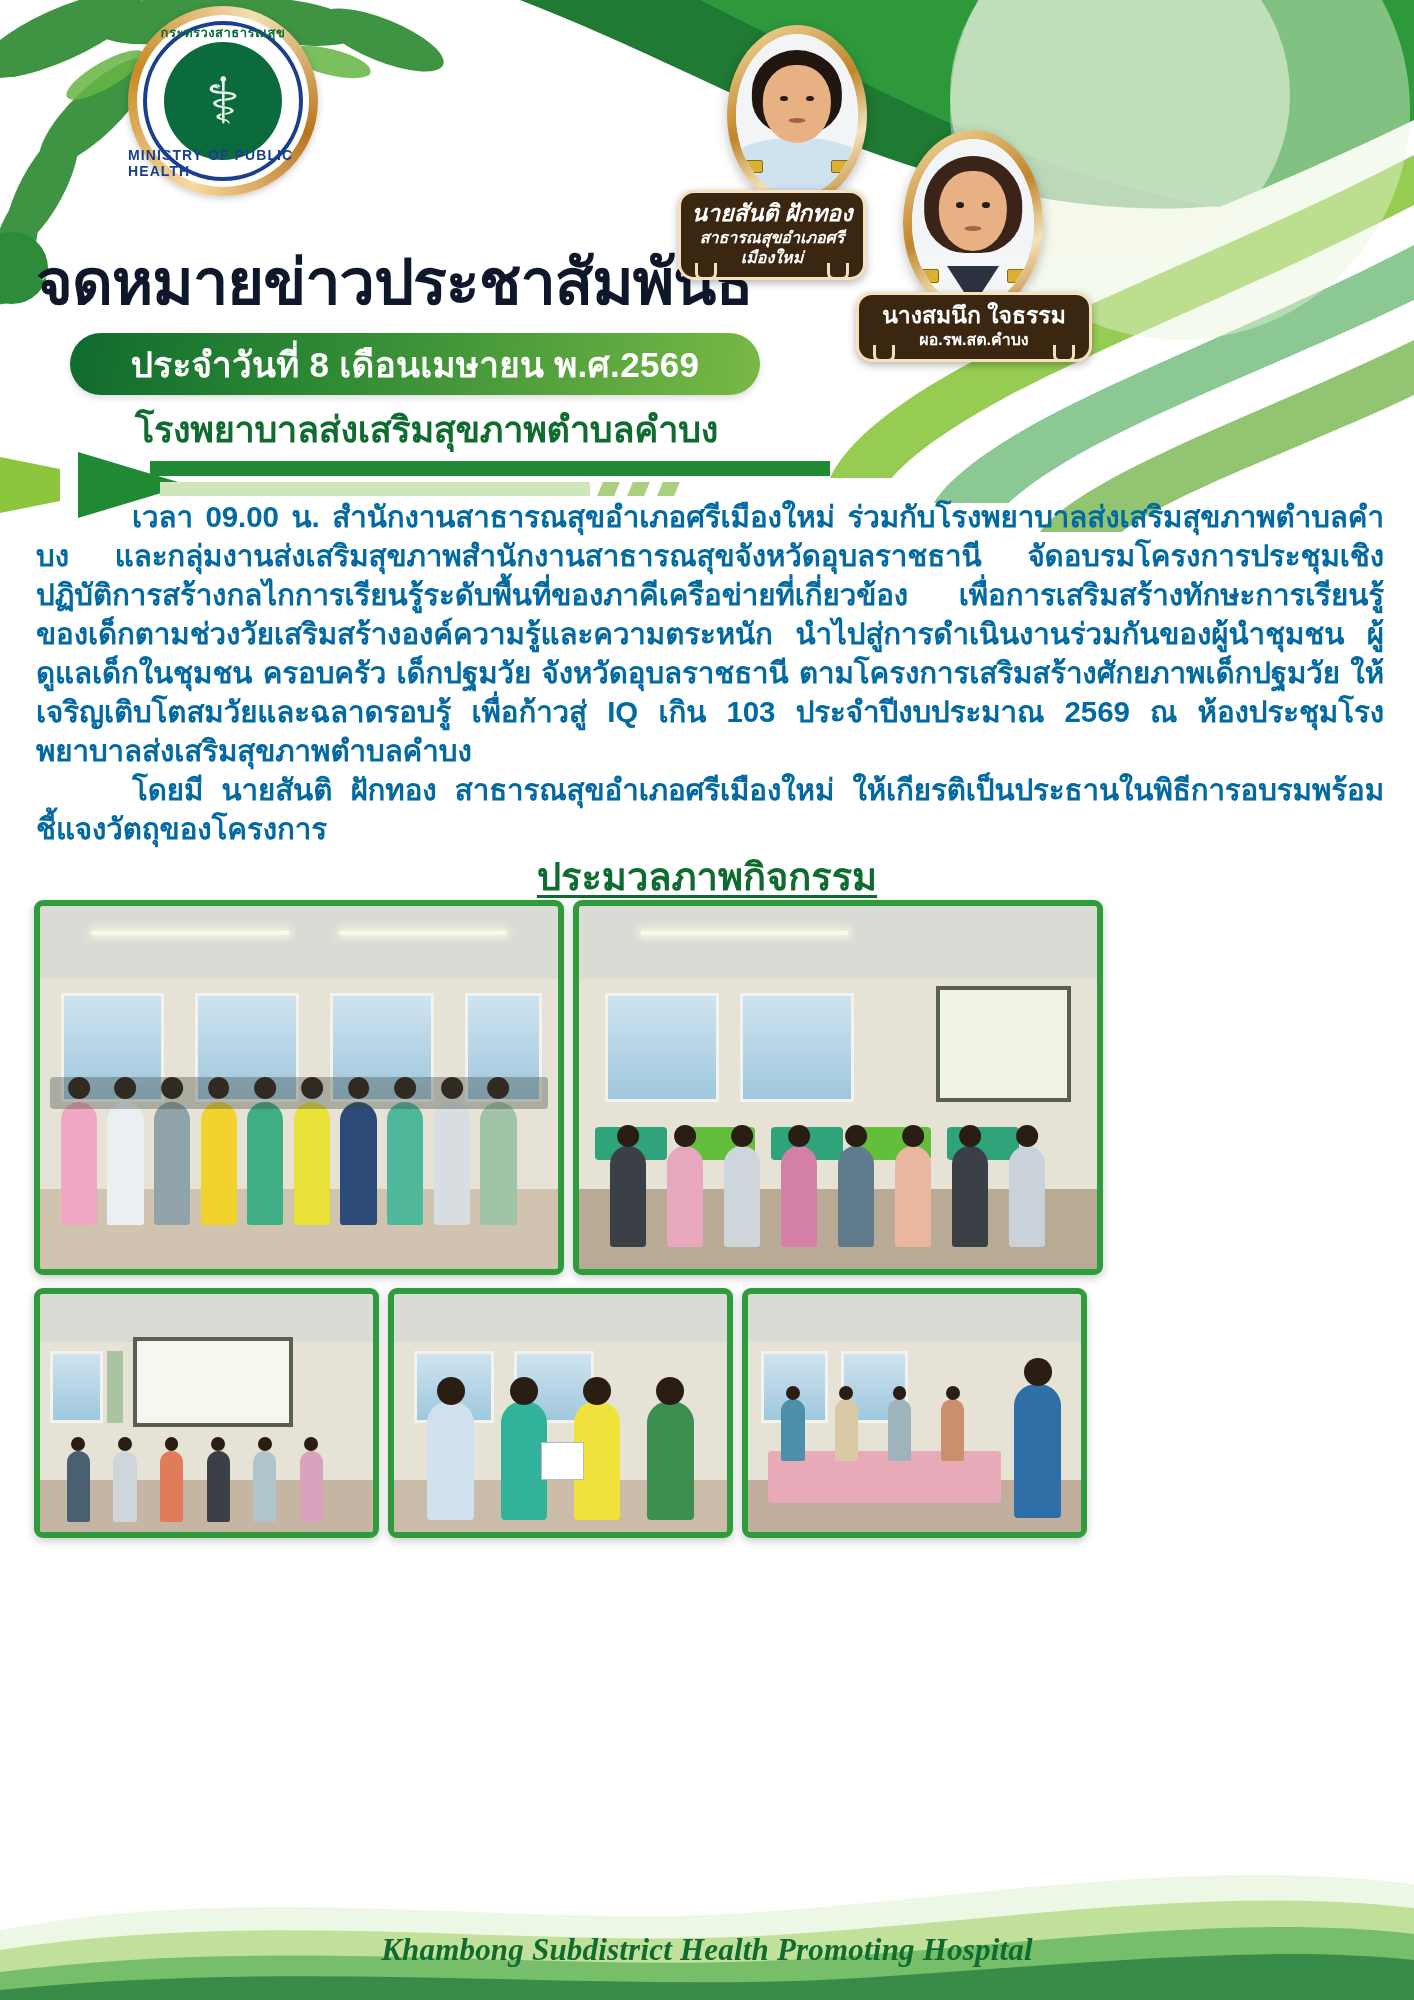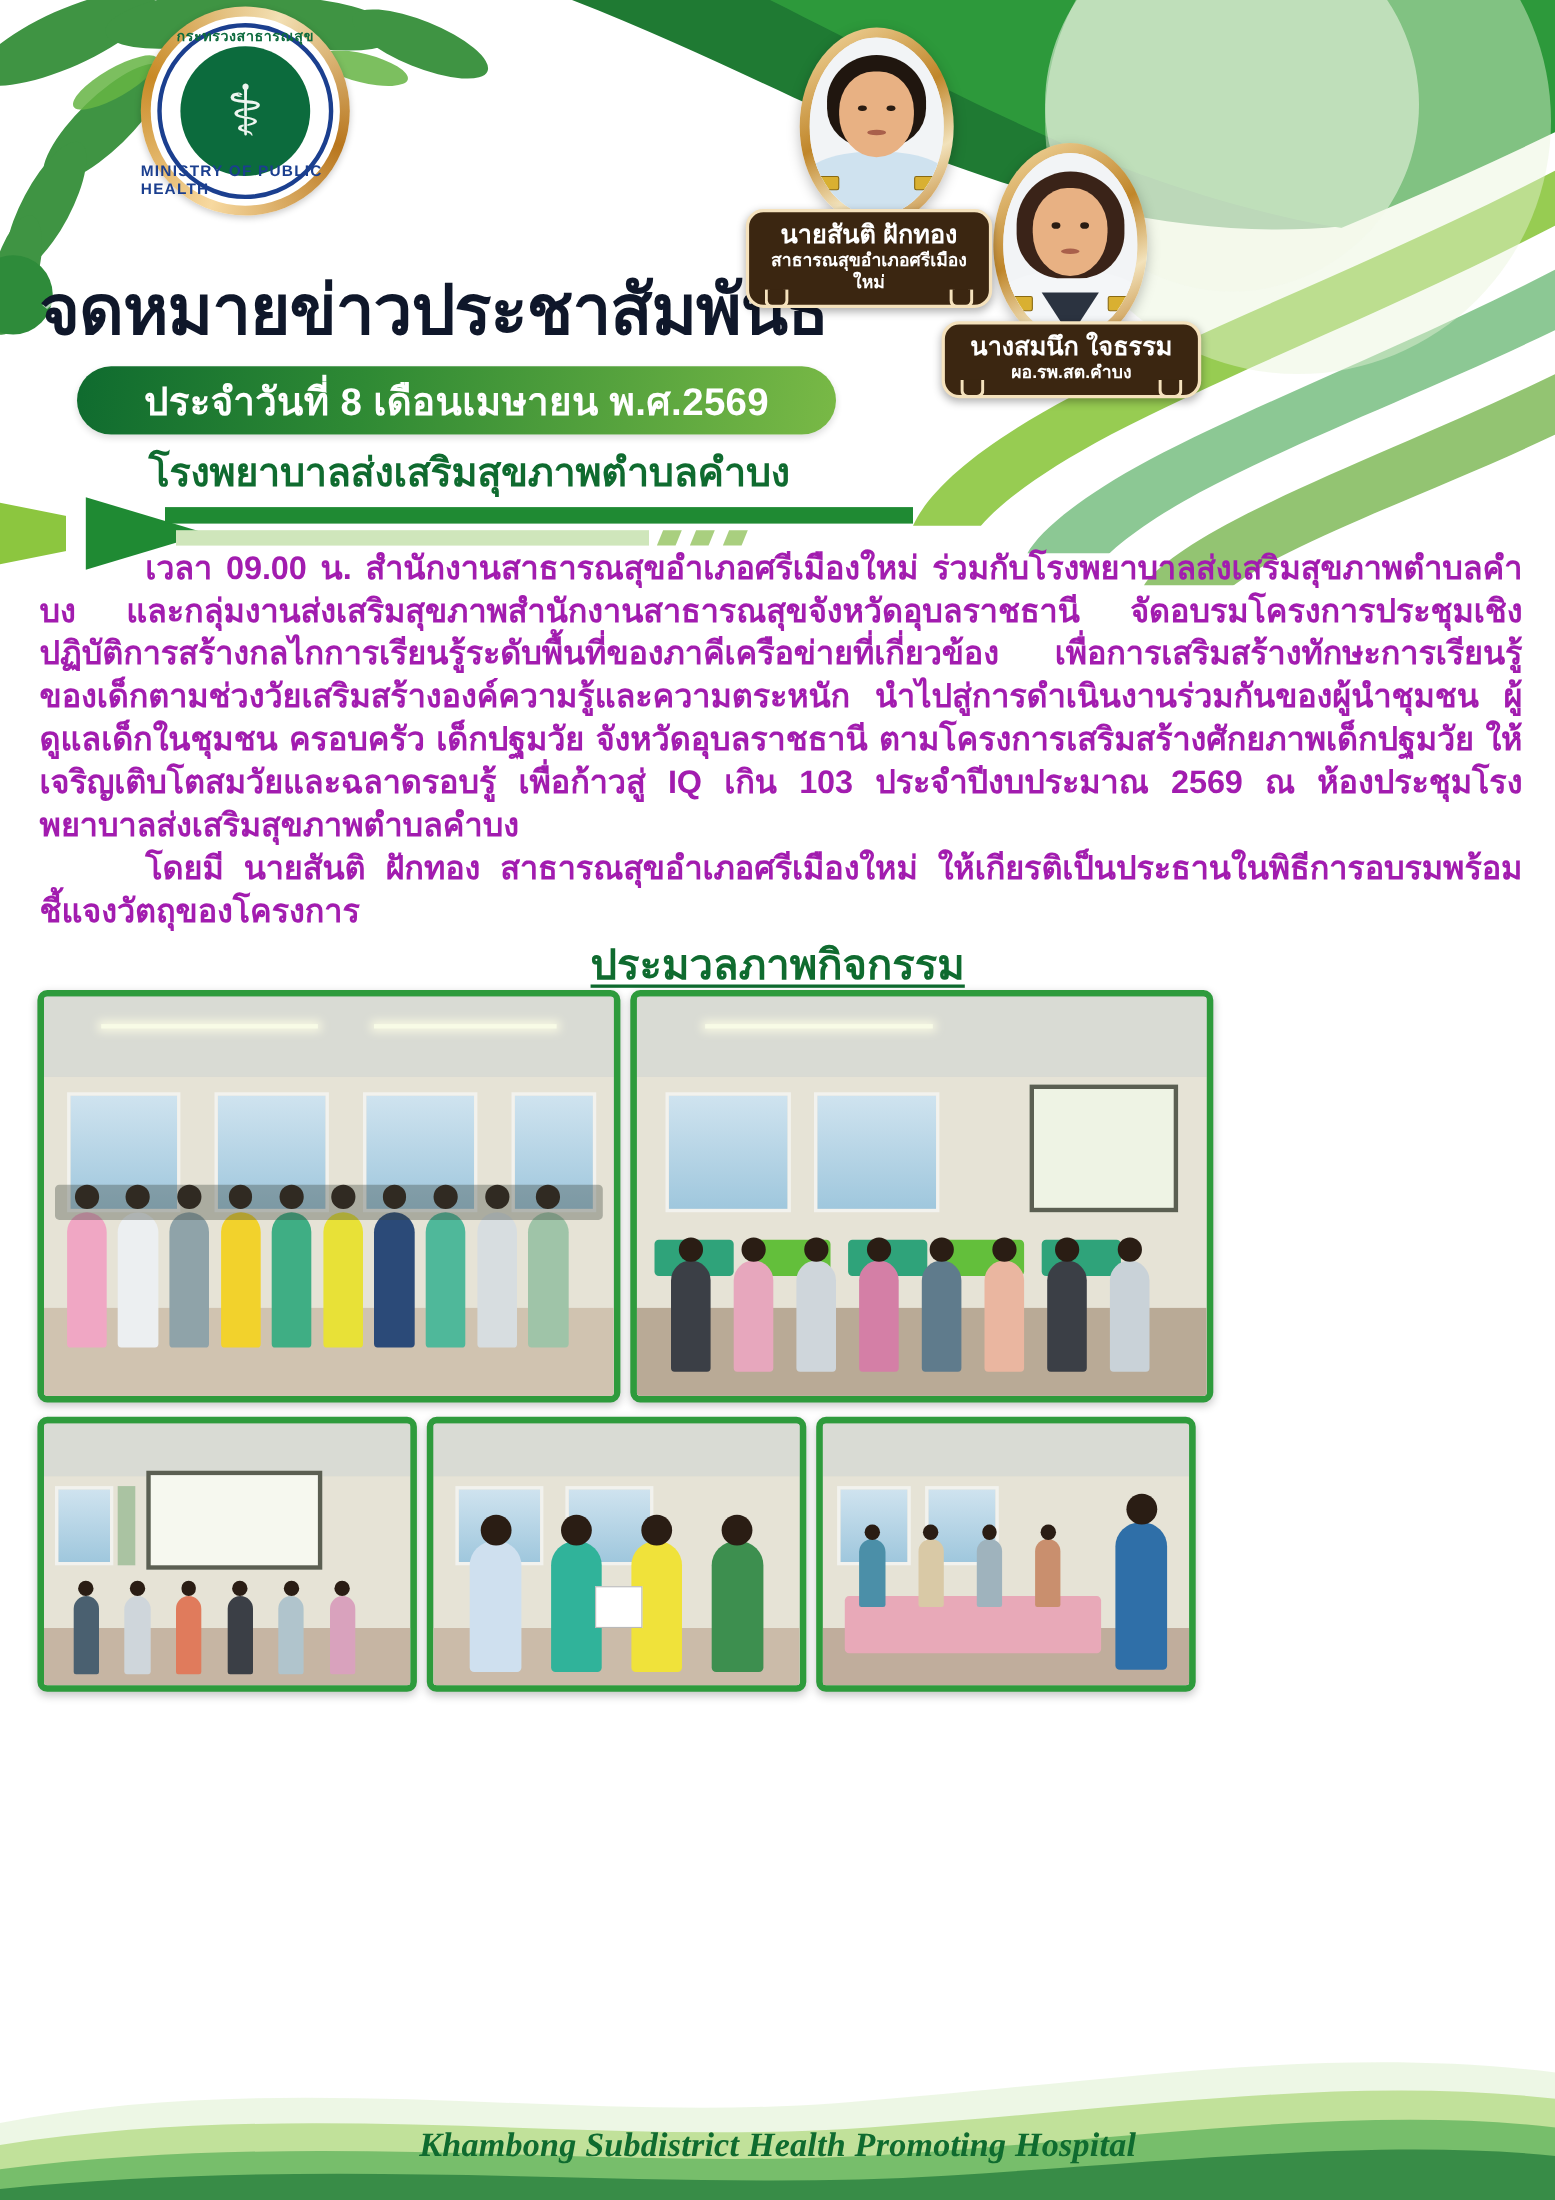--- a/index.html
+++ b/index.html
@@ -140,22 +140,23 @@
     text-align:center;
     box-shadow:0 3px 8px rgba(0,0,0,.3);
   }
   .plaque::before, .plaque::after {
     content:""; position:absolute; bottom:-3px; width:16px; height:14px;
     background:#3b2611; border:3px solid #f5e2bd; border-top:none;
   }
   .plaque::before { left:14px;  border-radius:0 0 7px 7px; }
   .plaque::after  { right:14px; border-radius:0 0 7px 7px; }
   .plq1 {
-    left:678px; top:190px; width:224px; padding:7px 10px 9px;
+    left:678px; top:190px; width:188px; padding:7px 10px 9px;
     border-radius:16px;
+    font-style:italic;
   }
   .plq2 {
     left:856px; top:292px; width:236px; padding:7px 10px 9px;
     border-radius:16px;
   }
   .plaque .pname { font-size:23px; font-weight:bold; line-height:1.18; }
   .plaque .prole { font-size:16px; font-weight:bold; line-height:1.25; margin-top:1px; }
 
   
   .hospital-title {
@@ -191,21 +192,21 @@
     position:absolute; left:78px; top:452px;
     width:0; height:0;
     border-top:33px solid transparent; border-bottom:33px solid transparent;
     border-left:110px solid #1f8a33;
   }
 
   
   .article {
     position:absolute; left:36px; top:497px; width:1348px;
     font-size:29.5px; line-height:39px;
-    color:#a21caf; font-weight:bold;
+    color:#0369a1; font-weight:bold;
     text-align:justify; letter-spacing:-.1px;
   }
   .article p { margin:0; text-indent:96px; }
   .article p + p { text-indent:96px; }
 
   .gallery-heading {
     position:absolute; left:0; right:0; top:846px;
     text-align:center;
     font-size:38px; font-weight:bold; color:#0f6b2f;
     text-decoration:underline; text-underline-offset:5px;

